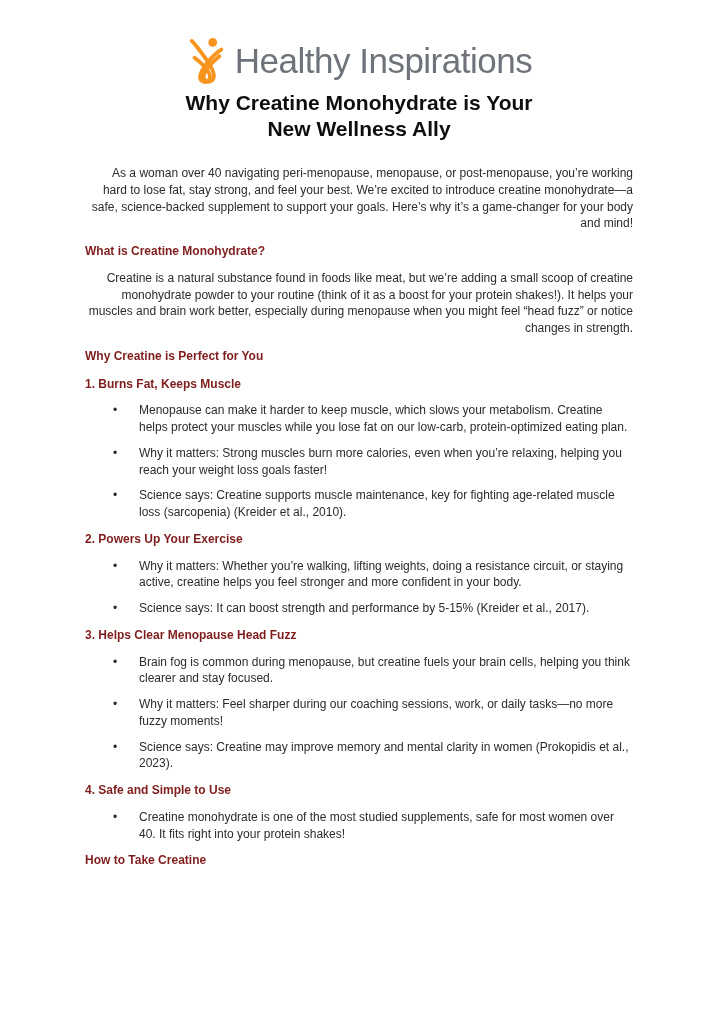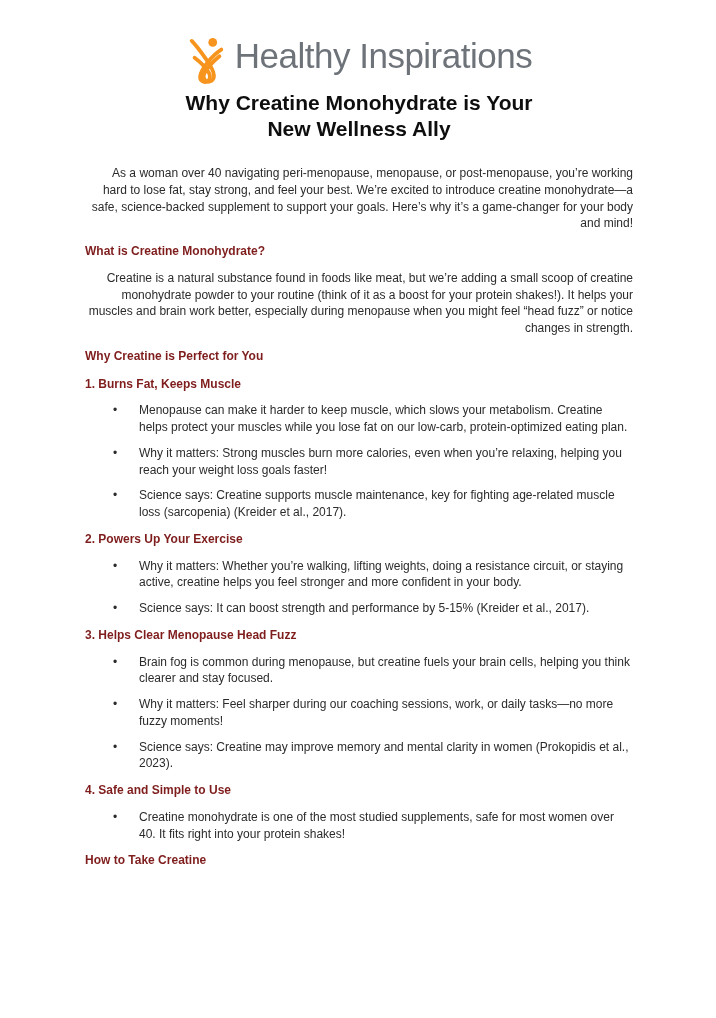--- a/index.html
+++ b/index.html
@@ -13,21 +13,21 @@
     height: 1018px;
     box-sizing: border-box;
     padding: 36px 83px 0 85px;
     background: #ffffff;
     overflow: hidden;
     font-family: "Liberation Sans", "DejaVu Sans", sans-serif;
     color: #2b2b2b;
   }
   .logo-row {
     display: flex;
-    align-items: flex-start;
+    align-items: center;
     justify-content: center;
     gap: 7px;
     margin: 0 0 4px 0;
   }
   .logo-icon {
     width: 42px;
     height: 50px;
     flex: 0 0 auto;
   }
   .logo-text {
@@ -111,21 +111,21 @@
     <h3 class="sec-heading">What is Creatine Monohydrate?</h3>
     <p class="body-par">Creatine is a natural substance found in foods like meat, but we’re adding a small scoop of creatine monohydrate powder to your routine (think of it as a boost for your protein shakes!). It helps your muscles and brain work better, especially during menopause when you might feel “head fuzz” or notice changes in strength.</p>
 
     <h3 class="sec-heading">Why Creatine is Perfect for You</h3>
 
     <section>
       <h3 class="sec-heading">1. Burns Fat, Keeps Muscle</h3>
       <div class="bullet-list">
         <div class="bullet">Menopause can make it harder to keep muscle, which slows your metabolism. Creatine helps protect your muscles while you lose fat on our low-carb, protein-optimized eating plan.</div>
         <div class="bullet">Why it matters: Strong muscles burn more calories, even when you’re relaxing, helping you reach your weight loss goals faster!</div>
-        <div class="bullet">Science says: Creatine supports muscle maintenance, key for fighting age-related muscle loss (sarcopenia) (Kreider et al., 2017).</div>
+        <div class="bullet">Science says: Creatine supports muscle maintenance, key for fighting age-related muscle loss (sarcopenia) (Kreider et al., 2010).</div>
       </div>
     </section>
 
     <section>
       <h3 class="sec-heading">2. Powers Up Your Exercise</h3>
       <div class="bullet-list">
         <div class="bullet">Why it matters: Whether you’re walking, lifting weights, doing a resistance circuit, or staying active, creatine helps you feel stronger and more confident in your body.</div>
         <div class="bullet">Science says: It can boost strength and performance by 5-15% (Kreider et al., 2017).</div>
       </div>
     </section>

